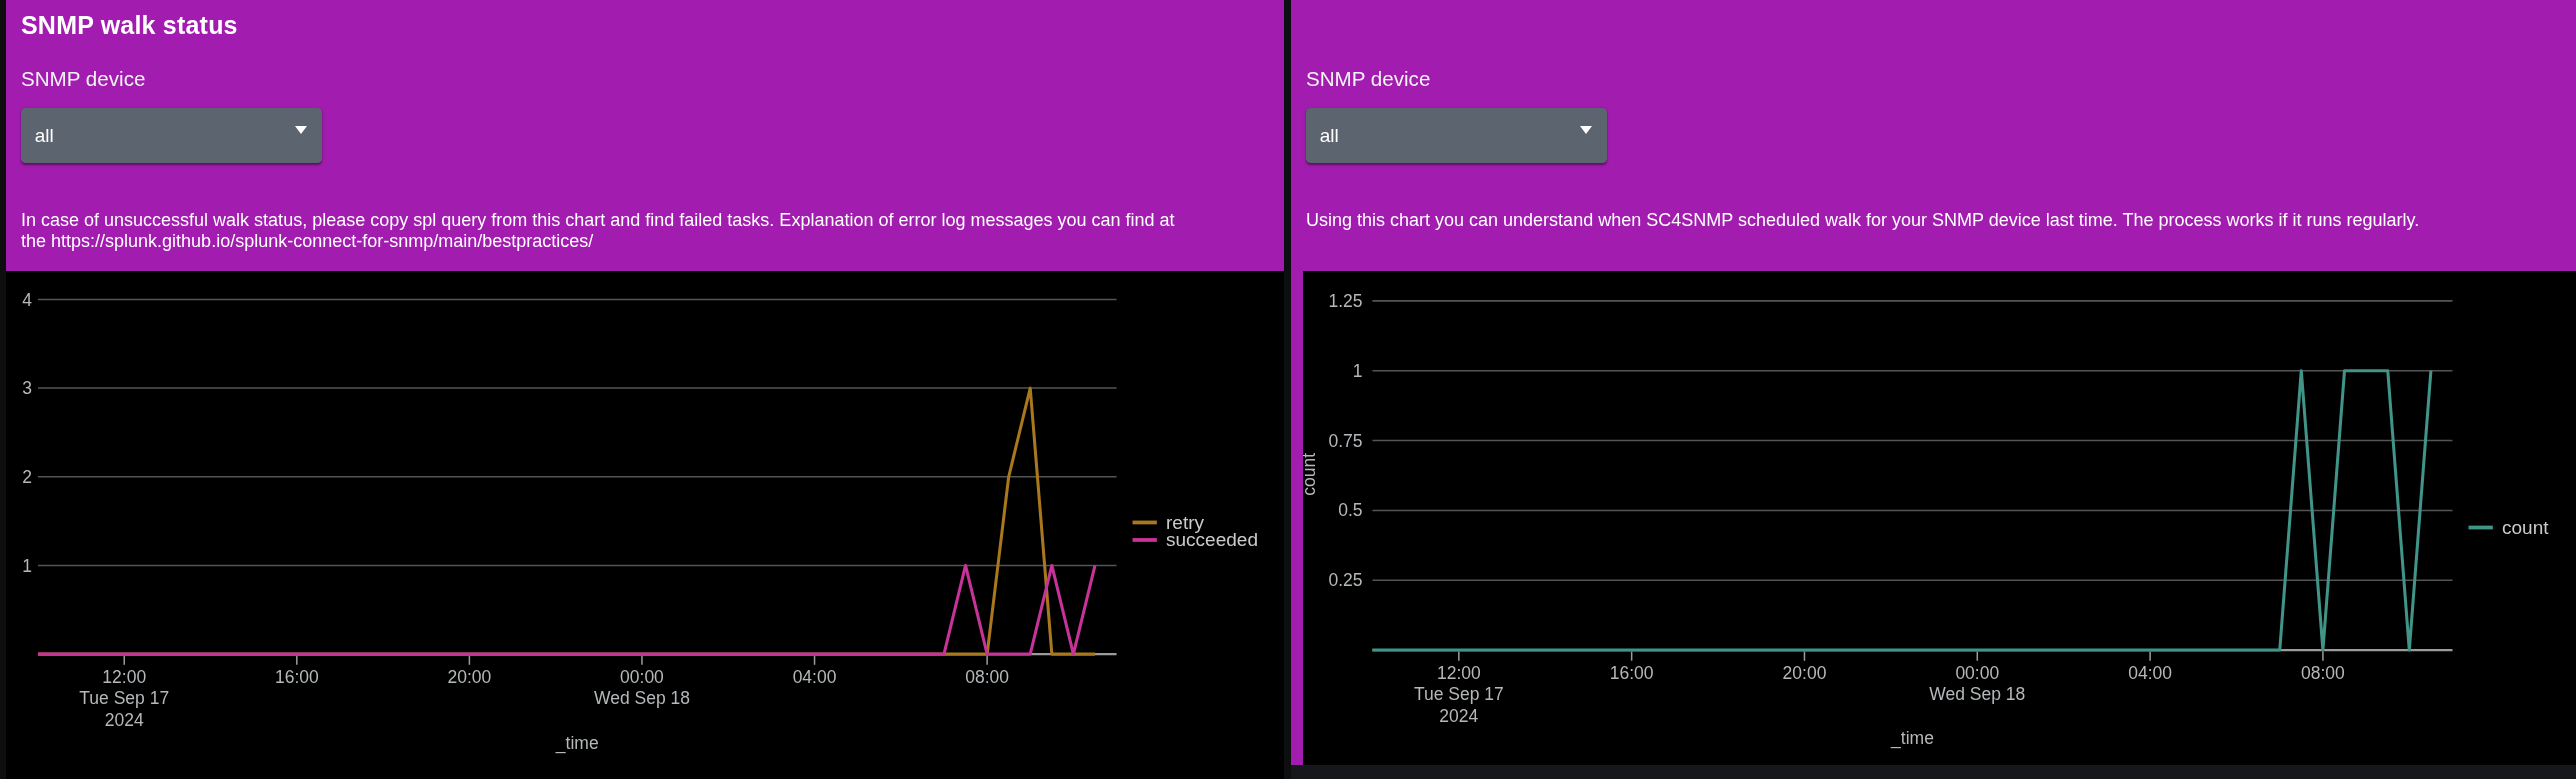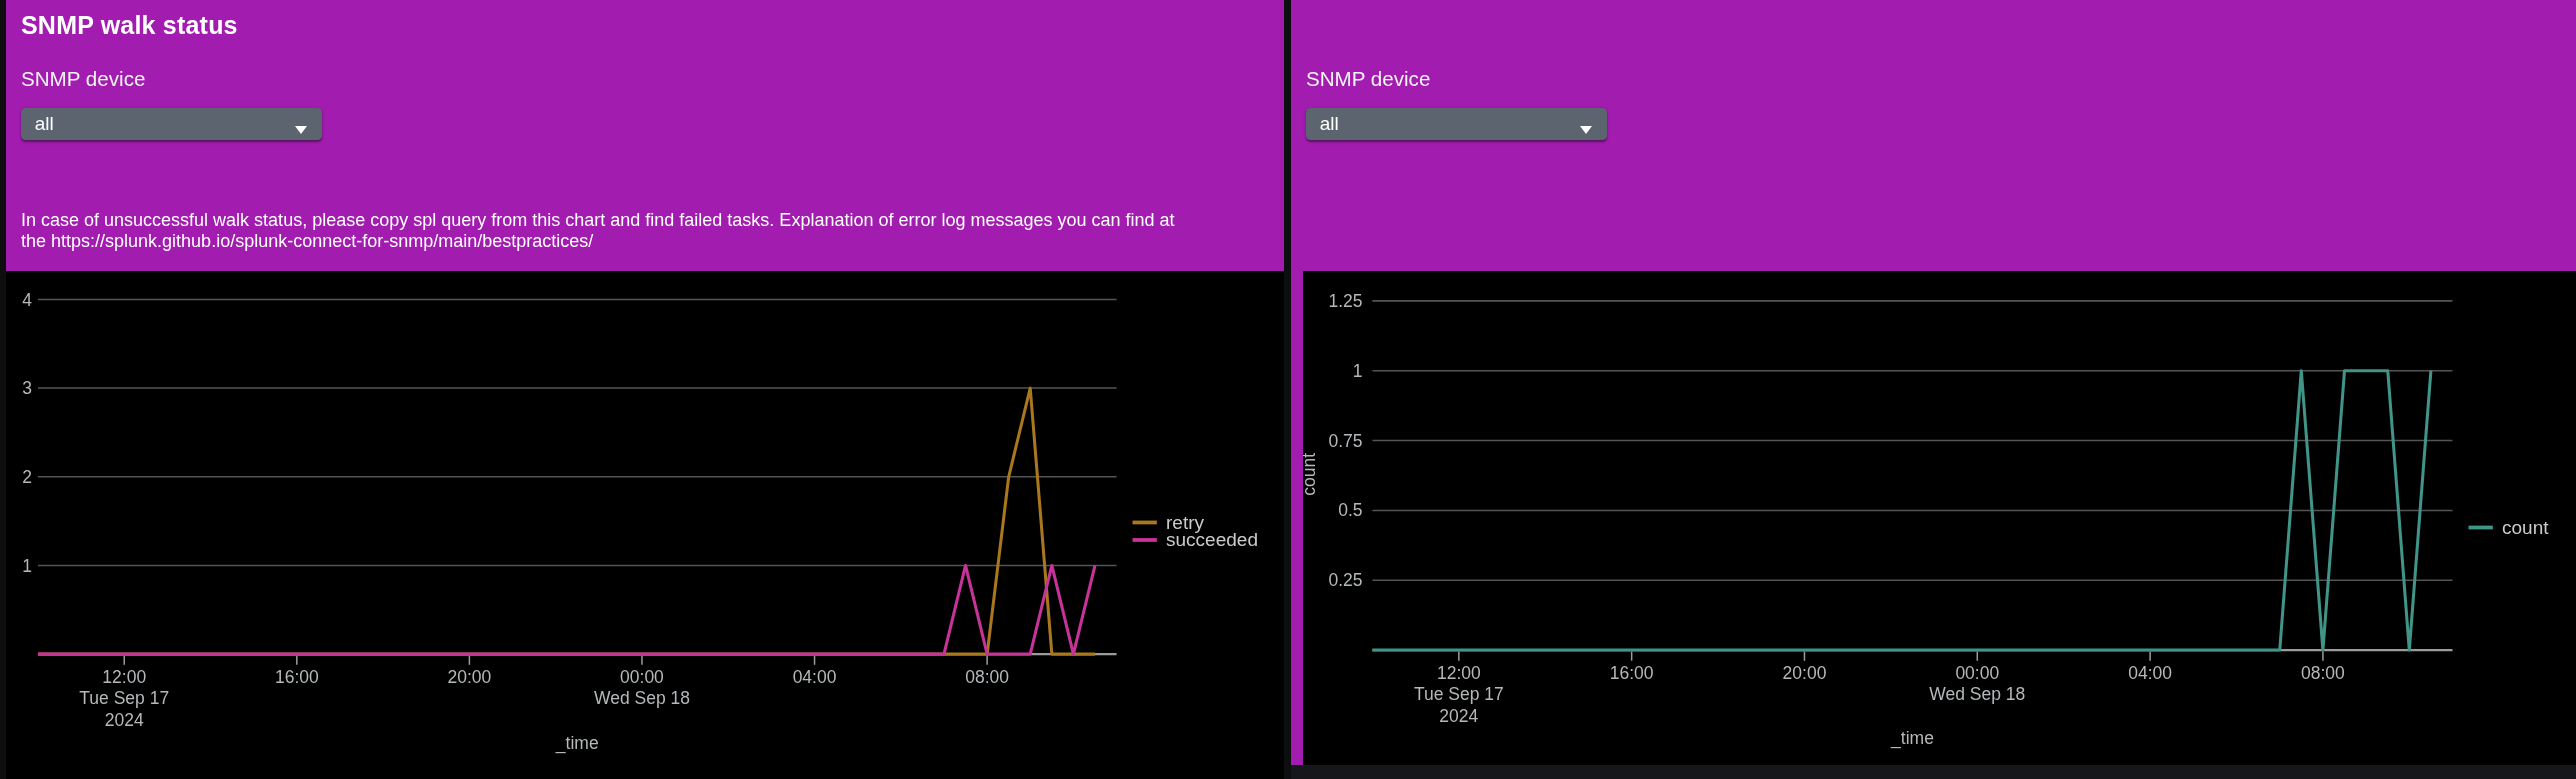--- a/index.html
+++ b/index.html
@@ -3,21 +3,21 @@
 <meta charset="utf-8">
 <style>
   html,body{margin:0;padding:0;background:#0D0E10;}
   body{width:2576px;height:779px;overflow:hidden;font-family:"Liberation Sans",sans-serif;}
   .dashboard{position:relative;width:2576px;height:779px;display:flex;background:#0D0E10;}
   .panel{position:relative;height:779px;background:#a21caf;padding-left:12px;}
   .panel-left{width:1278px;margin-left:6px;}
   .panel-right{width:1285px;margin-left:6.9px;}
   .panel-title{position:absolute;left:15px;top:11.4px;font-size:25px;font-weight:700;color:#FFFFFF;letter-spacing:0.2px;}
   .input-label{position:absolute;left:15px;top:67px;font-size:20.6px;font-weight:400;color:#F2F4F5;}
-  .dropdown{position:absolute;left:15px;top:108px;width:301px;height:32px;background:#5C6470;border-radius:4.6px;display:flex;align-items:center;padding:0 13.7px;box-sizing:border-box;cursor:pointer;box-shadow:0 1.5px 2.3px rgba(0,0,0,0.45);}
+  .dropdown{position:absolute;left:15px;top:108px;width:301px;height:55px;background:#5C6470;border-radius:4.6px;display:flex;align-items:center;padding:0 13.7px;box-sizing:border-box;cursor:pointer;box-shadow:0 1.5px 2.3px rgba(0,0,0,0.45);}
   .dropdown-value{color:#FFFFFF;font-size:19px;}
   .caret{position:absolute;right:15px;top:18px;width:0;height:0;border-left:6px solid transparent;border-right:6px solid transparent;border-top:8.4px solid #FFFFFF;}
   .description{position:absolute;left:15px;top:210px;width:1165px;font-size:18px;line-height:20.6px;font-weight:400;color:#FFFFFF;}
   .chart-area{position:absolute;background:#000000;}
   .chart-area-left{left:0;top:271px;right:0;bottom:0;}
   .chart-area-right{left:12px;top:271px;right:0;bottom:14.5px;}
   .bottom-strip{position:absolute;left:0;right:0;bottom:0;height:14.5px;background:#15171A;}
   svg{display:block;}
   svg text{font-family:"Liberation Sans",sans-serif;}
 </style>
@@ -74,20 +74,21 @@
         </svg>
     </div>
   </div>
 
   <div class="panel panel-right">
     <div class="input-label">SNMP device</div>
     <div class="dropdown">
       <span class="dropdown-value">all</span>
       <span class="caret"></span>
     </div>
+    <div class="description">Using this chart you can understand when SC4SNMP scheduled walk for your SNMP device last time. The process works if it runs regularly.</div>
     <div class="chart-area chart-area-right">
       <svg id="chart1" width="1273" height="494" viewBox="0 0 1672 649">
           <line x1="91" x2="1510" y1="406.25" y2="406.25" stroke="#545454" stroke-width="2"></line>
           <text x="78" y="414.25" text-anchor="end" font-size="23" fill="#B5B8BA">0.25</text>
           <line x1="91" x2="1510" y1="314.5" y2="314.5" stroke="#545454" stroke-width="2"></line>
           <text x="78" y="322.5" text-anchor="end" font-size="23" fill="#B5B8BA">0.5</text>
           <line x1="91" x2="1510" y1="222.75" y2="222.75" stroke="#545454" stroke-width="2"></line>
           <text x="78" y="230.75" text-anchor="end" font-size="23" fill="#B5B8BA">0.75</text>
           <line x1="91" x2="1510" y1="131" y2="131" stroke="#545454" stroke-width="2"></line>
           <text x="78" y="139" text-anchor="end" font-size="23" fill="#B5B8BA">1</text>

